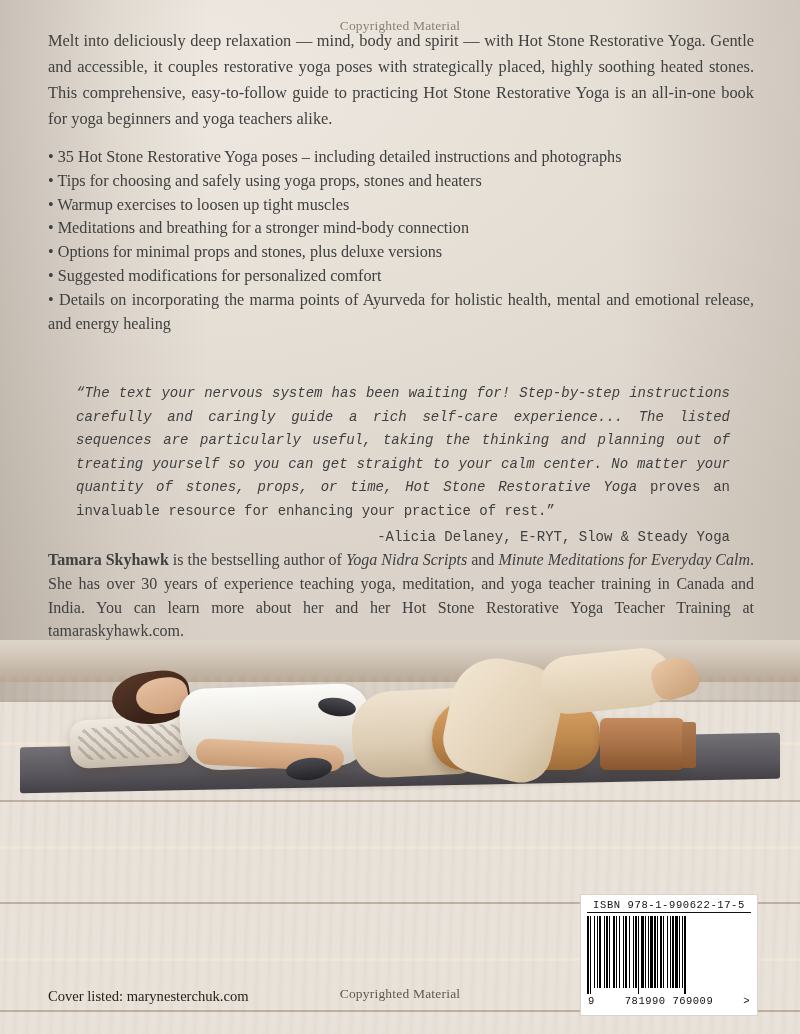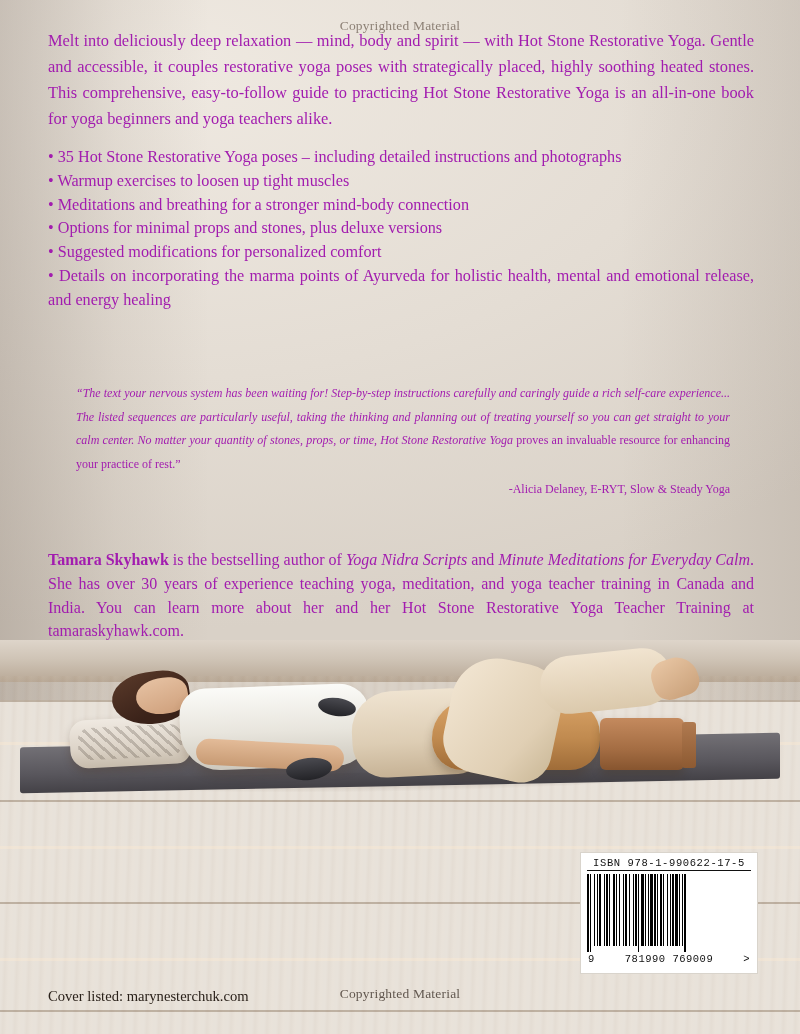--- a/index.html
+++ b/index.html
@@ -216,21 +216,21 @@
   .text-layer {
     position: absolute;
     left: 0; top: 0;
     width: 800px;
     height: 1034px;
   }
   .body-col {
     position: absolute;
     left: 48px;
     width: 706px;
-    color: #a21caf;
+    color: #404040;
   }
   .intro {
     top: 28px;
     font-size: 16.4px;
     line-height: 26px;
     text-align: justify;
   }
   .bullets {
     top: 146px;
     font-size: 16.2px;
@@ -240,23 +240,24 @@
     text-align: justify;
   }
   .bullets div.wrap {
     text-align: justify;
   }
   .quote {
     top: 382px;
     left: 76px;
     width: 654px;
     font-style: italic;
-    font-size: 12px;
+    font-size: 14px;
     line-height: 23.6px;
     text-align: justify;
+    font-family: Liberation Mono, monospace;
   }
   .quote .nonital {
     font-style: normal;
   }
   .quote-attrib {
     text-align: right;
     font-style: normal;
     margin-top: 2px;
   }
   .author {
@@ -291,21 +292,21 @@
   .cover-design {
     position: absolute;
     left: 48px; top: 988px;
     font-size: 14.6px;
     color: #2a211a;
   }
 
   
   .barcode-box {
     position: absolute;
-    left: 580px; top: 852px;
+    left: 580px; top: 894px;
     width: 178px; height: 122px;
     background: #ffffff;
     border: 1px solid #d9d4cc;
     padding: 4px 6px 2px 6px;
     box-sizing: border-box;
   }
   .isbn-text {
     font-family: "Liberation Mono", monospace;
     font-size: 10.5px;
     text-align: center;
@@ -373,20 +374,21 @@
   <div class="block"></div>
 
   <div class="text-layer">
 
     <div class="copyright-top">Copyrighted Material</div>
 
     <div class="body-col intro">Melt into deliciously deep relaxation — mind, body and spirit — with Hot Stone Restorative Yoga. Gentle and accessible, it couples restorative yoga poses with strategically placed, highly soothing heated stones. This comprehensive, easy-to-follow guide to practicing Hot Stone Restorative Yoga is an all-in-one book for yoga beginners and yoga teachers alike.</div>
 
     <div class="body-col bullets">
       <div>• 35 Hot Stone Restorative Yoga poses – including detailed instructions and photographs</div>
+      <div>• Tips for choosing and safely using yoga props, stones and heaters</div>
       <div>• Warmup exercises to loosen up tight muscles</div>
       <div>• Meditations and breathing for a stronger mind-body connection</div>
       <div>• Options for minimal props and stones, plus deluxe versions</div>
       <div>• Suggested modifications for personalized comfort</div>
       <div class="wrap">• Details on incorporating the marma points of Ayurveda for holistic health, mental and emotional release, and energy healing</div>
     </div>
 
     <div class="body-col quote">
       <span>“The text your nervous system has been waiting for! Step-by-step instructions carefully and caringly guide a rich self-care experience... The listed sequences are particularly useful, taking the thinking and planning out of treating yourself so you can get straight to your calm center. No matter your quantity of stones, props, or time, Hot Stone Restorative Yoga </span><span class="nonital">proves an invaluable resource for enhancing your practice of rest.”</span>
       <div class="quote-attrib">-Alicia Delaney, E-RYT, Slow &amp; Steady Yoga</div>

